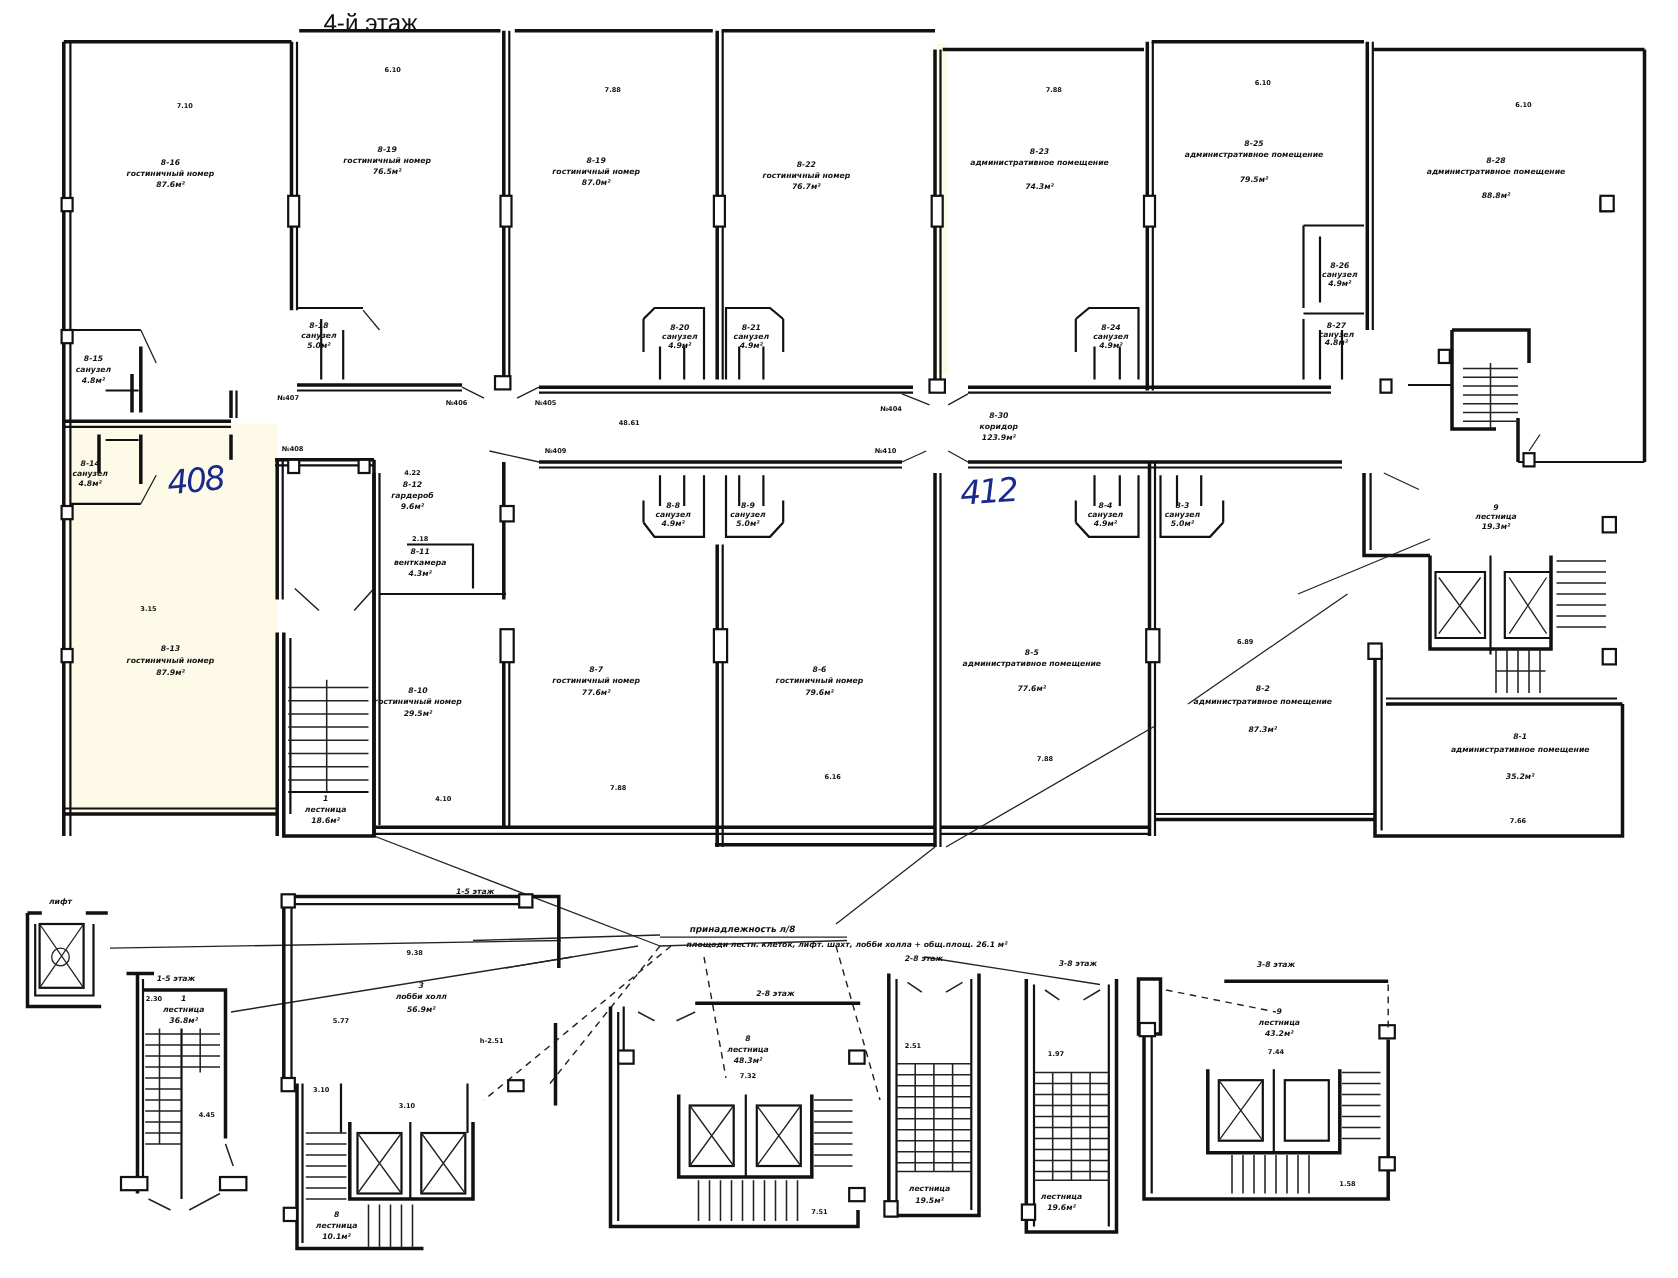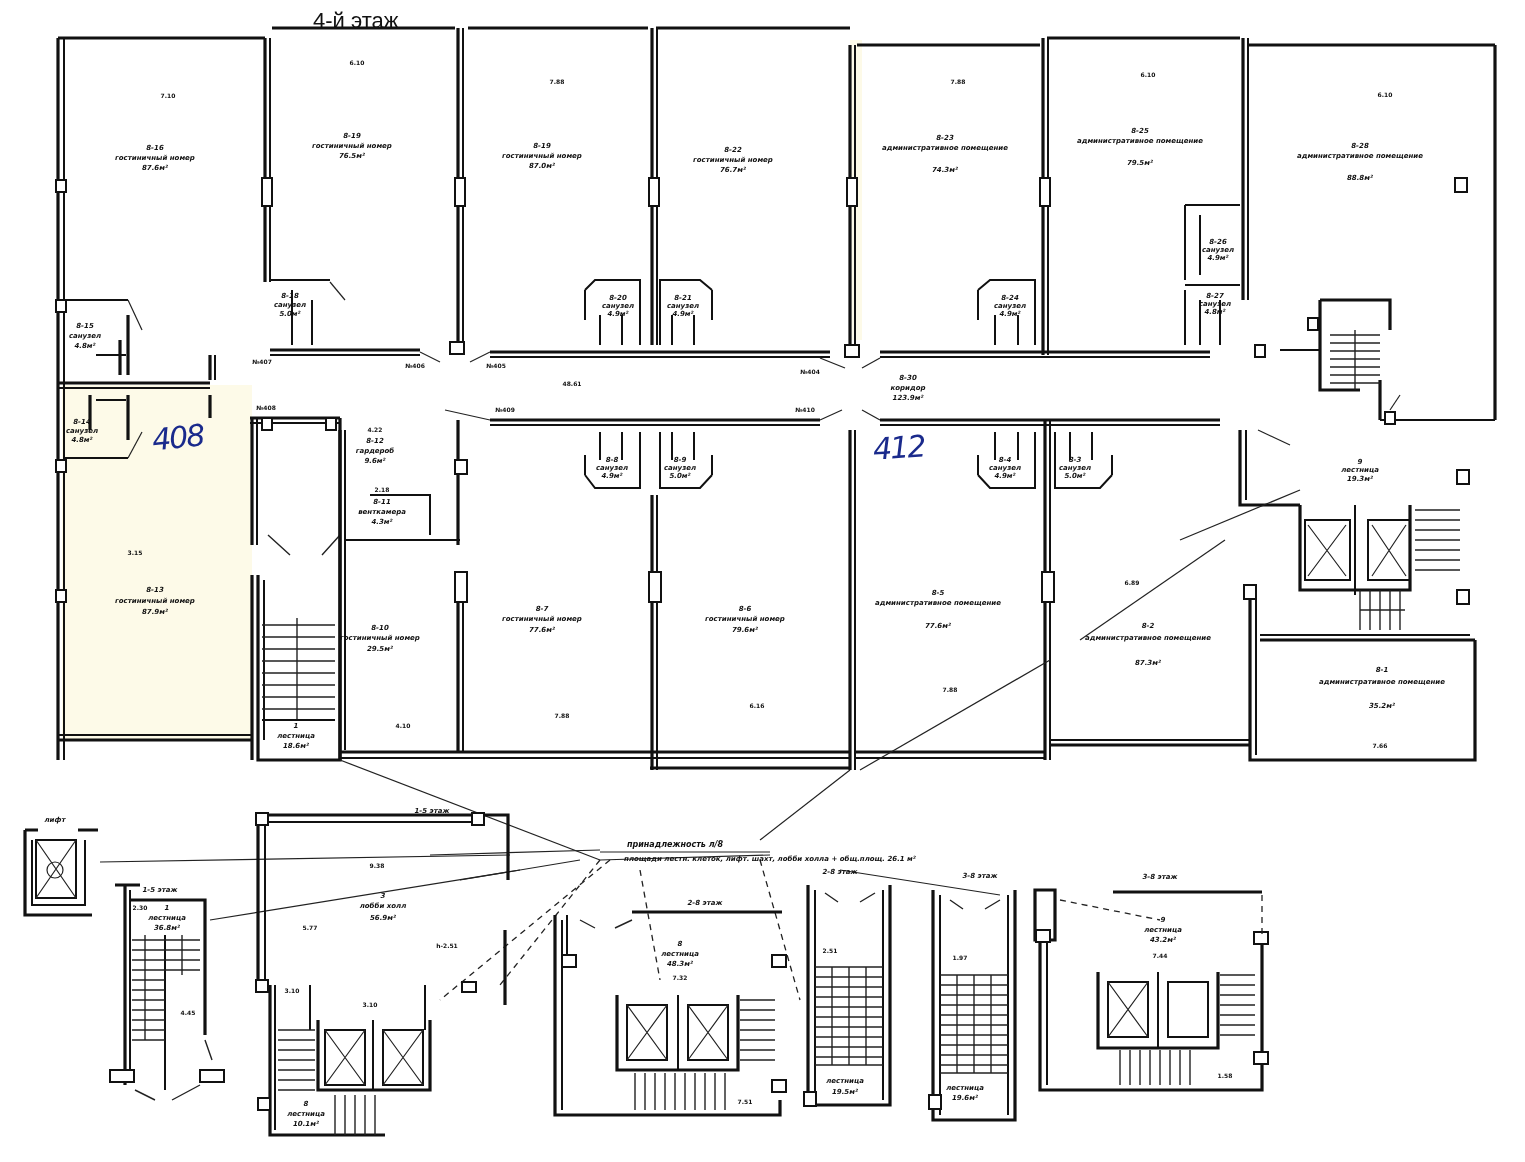--- a/index.html
+++ b/index.html
@@ -1,18 +1,18 @@
 <!DOCTYPE html>
 <html><head>
 <meta charset="utf-8">
 <style>
   html, body { margin:0; padding:0; background:#ffffff; }
   body { width:1525px; height:1162px; position:relative; overflow:hidden; font-family:"Liberation Sans", sans-serif; }
   #plan { position:absolute; left:0; top:0; width:1525px; height:1162px; }
-  .title { position:absolute; left:313px; top:8px; font-size:22px; color:#111; font-family:"Liberation Sans", sans-serif; }
+  .title { position:absolute; left:294px; top:8px; font-size:22px; color:#111; font-family:"Liberation Sans", sans-serif; }
   .hand { position:absolute; font-family:"DejaVu Sans", sans-serif; font-style:italic; color:#1a2a8c; font-size:30px; letter-spacing:-2px; }
   .wall { stroke:#111; stroke-width:3.2; fill:none; }
   .wall2 { stroke:#111; stroke-width:2; fill:none; }
   .thin { stroke:#222; stroke-width:1.2; fill:none; }
   .dash { stroke:#222; stroke-width:1.3; fill:none; stroke-dasharray:6 5; }
   .door { stroke:#222; stroke-width:1.4; fill:none; }
   .col { fill:#fff; stroke:#111; stroke-width:2; }
   .stair { stroke:#222; stroke-width:1.4; fill:none; }
   .rl { font-family:"DejaVu Sans", sans-serif; font-size:7px; font-weight:bold; fill:#111; text-anchor:middle; font-style:italic; }
   .rl-big { font-family:"DejaVu Sans", sans-serif; font-size:8px; font-weight:bold; fill:#111; text-anchor:middle; font-style:italic; }

